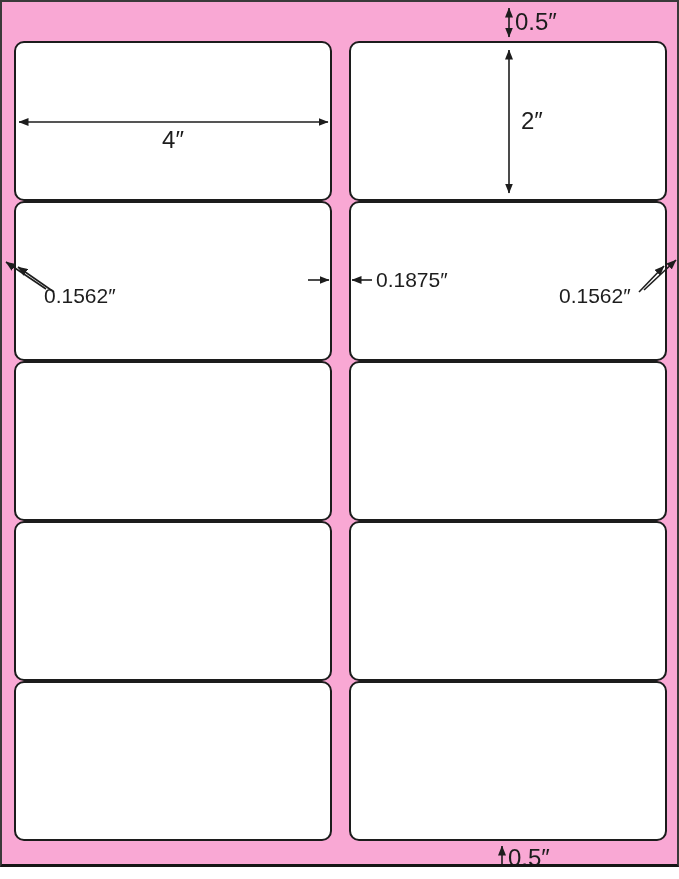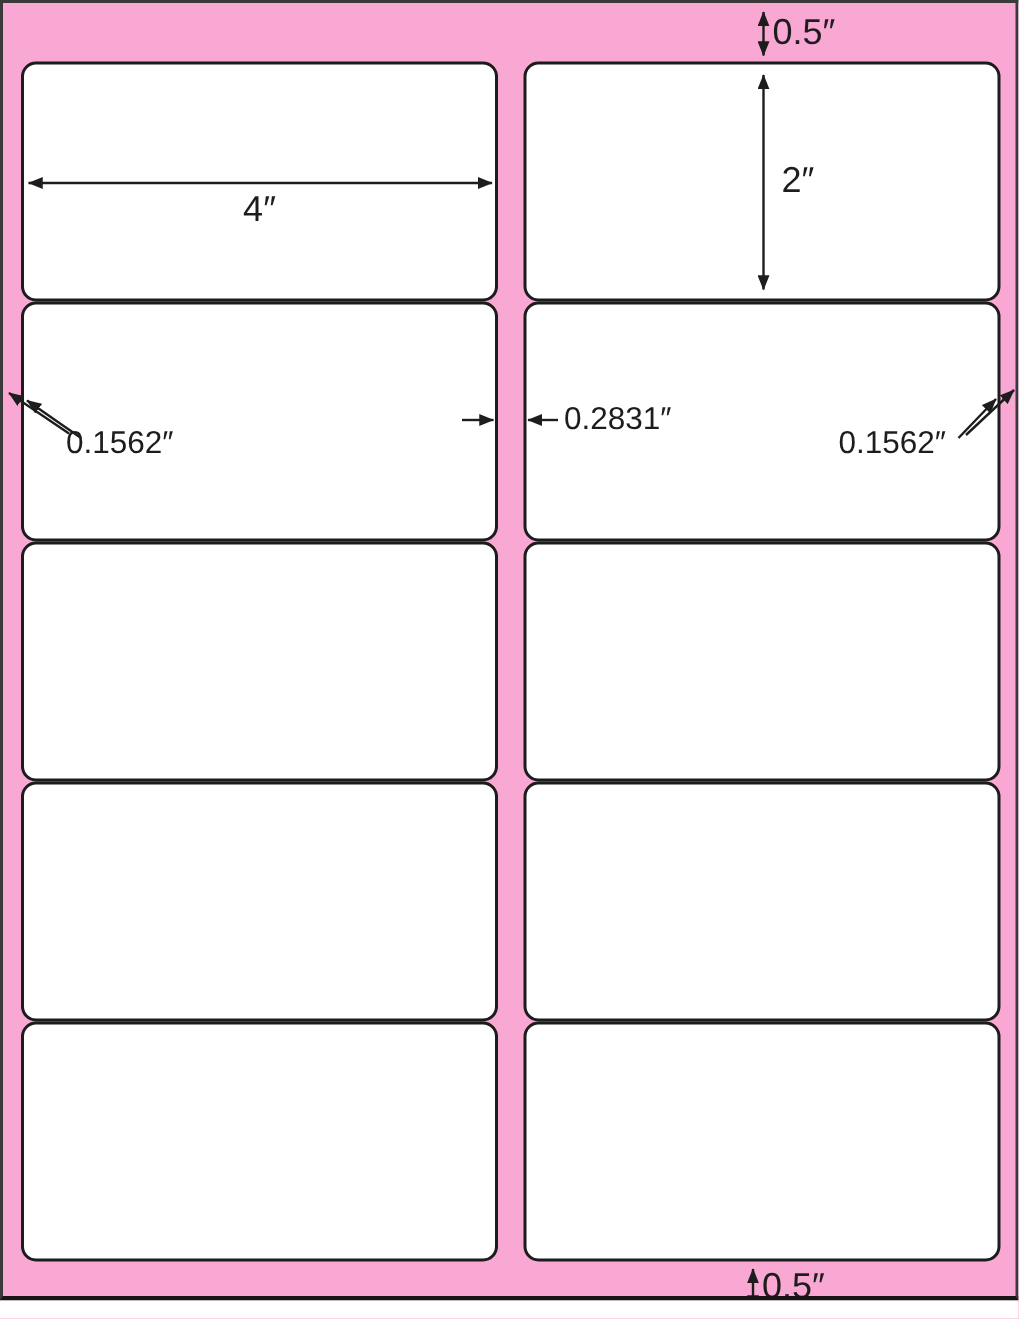--- a/index.html
+++ b/index.html
@@ -95,17 +95,17 @@
       <line x1="637" y1="290" x2="662" y2="264" marker-end="url(#ah)"></line>
       <line x1="642" y1="288" x2="674" y2="258" marker-end="url(#ah)"></line>
       <line x1="500" y1="844" x2="500" y2="871" marker-start="url(#ah)" marker-end="url(#ah)"></line>
     </g>
   </svg>
 
   <div class="dim-text fs-lg txt-top-margin">0.5″</div>
   <div class="dim-text fs-lg txt-label-width">4″</div>
   <div class="dim-text fs-lg txt-label-height">2″</div>
   <div class="dim-text fs-md txt-left-margin">0.1562″</div>
-  <div class="dim-text fs-md txt-column-gap">0.2831″</div>
+  <div class="dim-text fs-md txt-column-gap">0.1875″</div>
   <div class="dim-text fs-md txt-right-margin">0.1562″</div>
   <div class="dim-text fs-lg txt-bottom-margin">0.5″</div>
 
 </div>
 
 </body></html>

